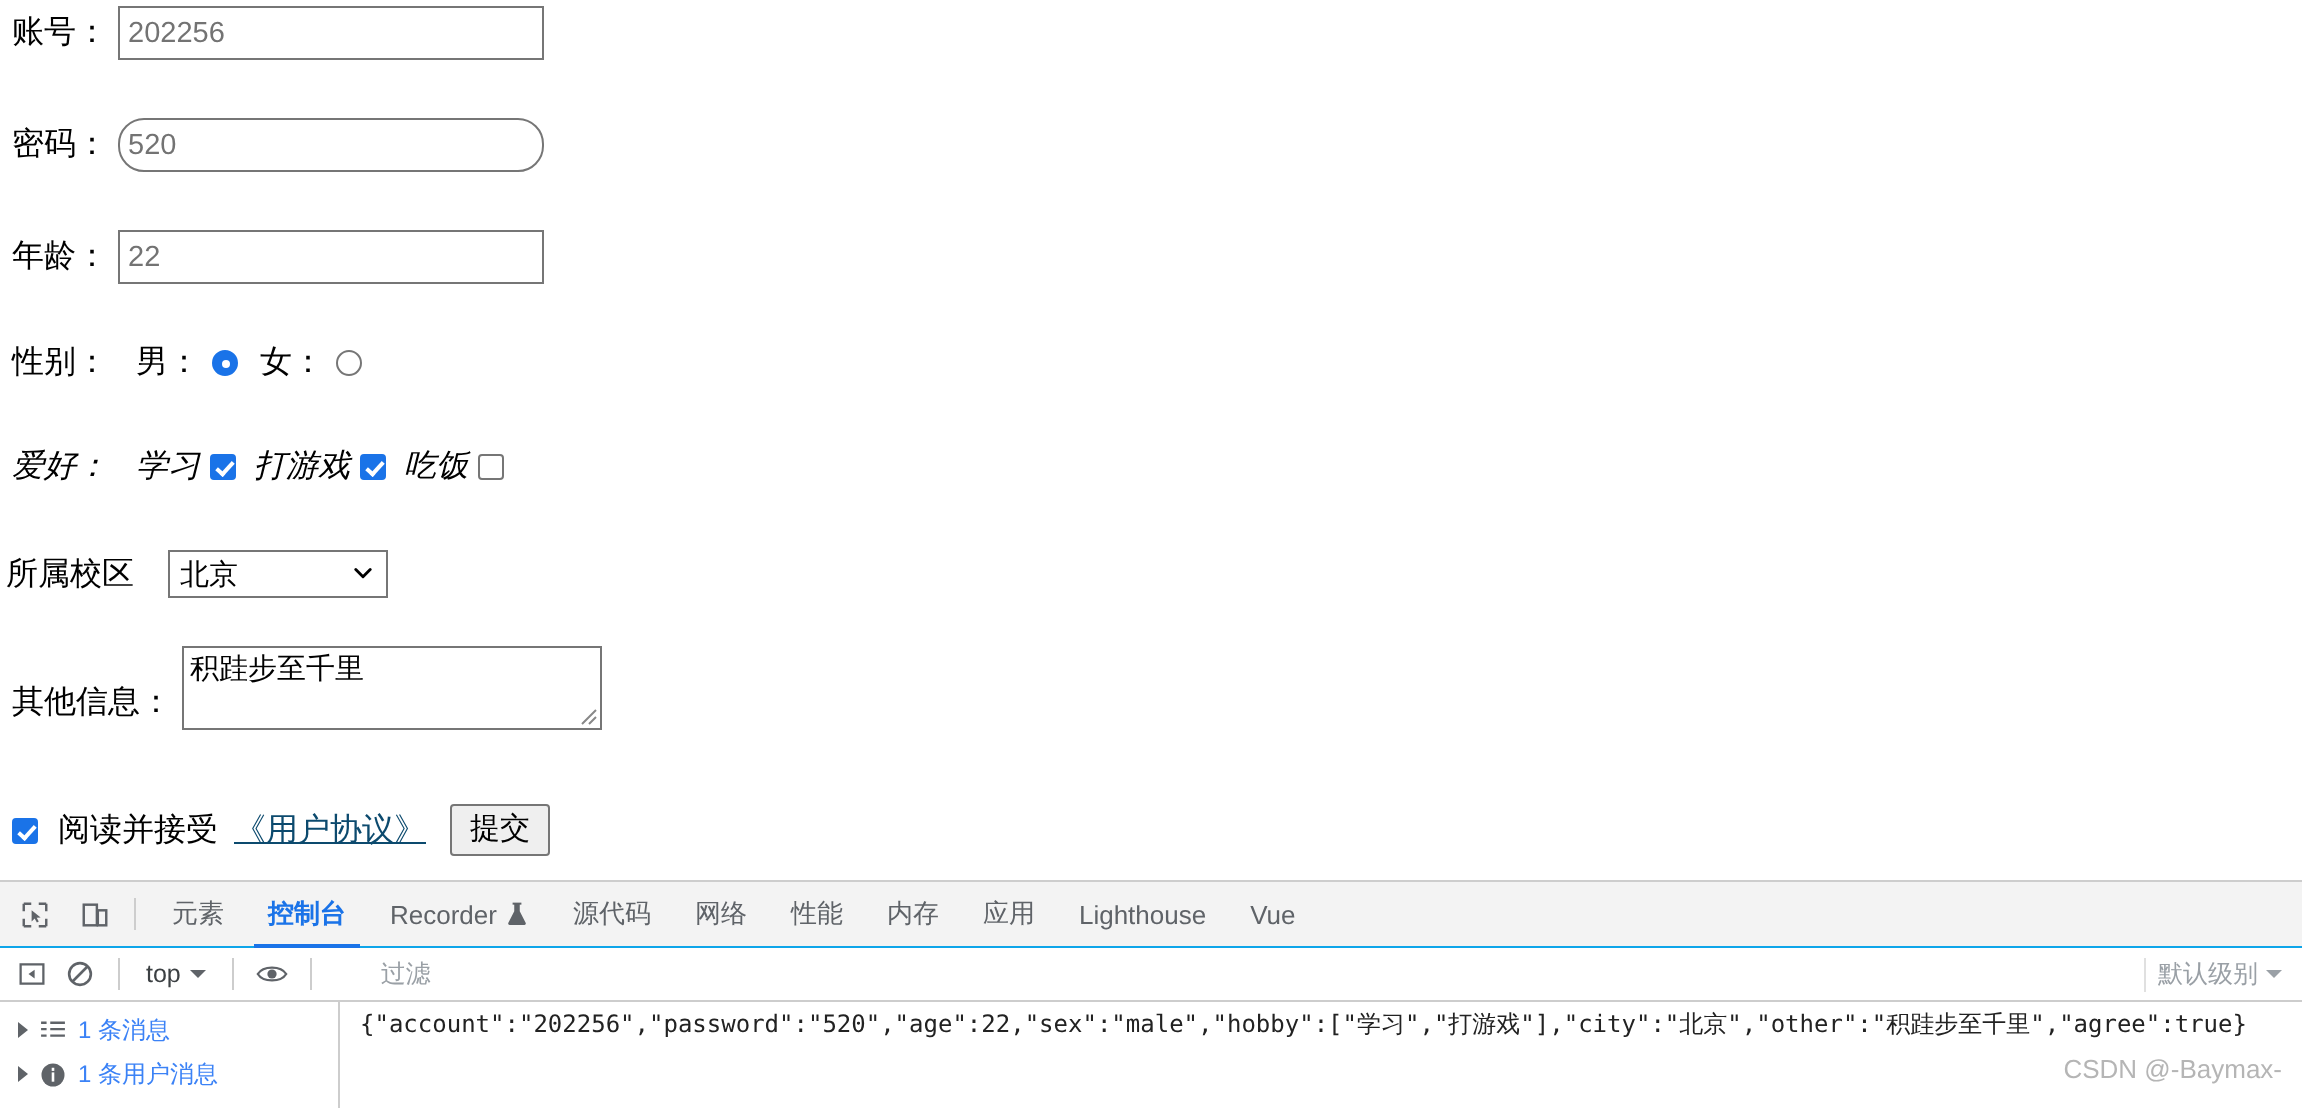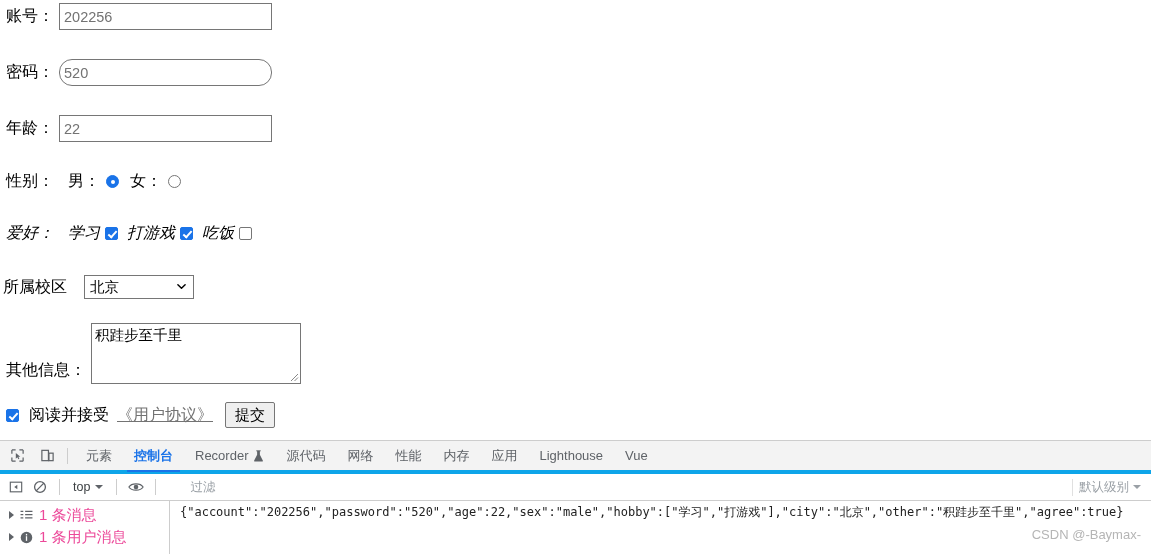--- a/index.html
+++ b/index.html
@@ -104,36 +104,36 @@
     right: 7px; top: 50%;
     transform: translateY(-55%);
     width: 9px; height: 9px;
   }
 
   
   .tarea {
     border: 1px solid #767676;
     background: #fff;
     width: 210px;
-    height: 61px;
+    height: 42px;
     font-size: 14.5px;
     padding: 2px 3px;
     position: relative;
     color: #000;
     line-height: 1.25;
     font-family: "Liberation Sans", sans-serif;
   }
   .tarea .grip {
     position: absolute;
     right: 1px; bottom: 1px;
     width: 10px; height: 10px;
   }
 
   .agree-link {
-    color: #737373;
+    color: #0c4a6e;
     text-decoration: underline;
     font-size: 16px;
   }
 
   .btn-submit {
     border: 1px solid #767676;
     background: #efefef;
     border-radius: 2px;
     font-size: 15px;
     padding: 3px 9px;
@@ -151,21 +151,21 @@
     border-top: 1px solid #cdcdcd;
     font-size: 12px;
     color: #5f6368;
   }
 
   
   #tabstrip {
     position: relative;
     height: 33px;
     background: #f3f3f3;
-    border-bottom: 4px solid #0ea5e9;
+    border-bottom: 1px solid #0ea5e9;
     display: flex;
     align-items: center;
   }
   .tool-icon {
     width: 26px; height: 26px;
     display: flex; align-items: center; justify-content: center;
     margin-left: 4px;
   }
   .vsep {
     width: 1px; height: 16px;
@@ -254,22 +254,22 @@
     padding-top: 3px;
     background: #fff;
     flex: none;
   }
   .side-row {
     display: flex;
     align-items: center;
     gap: 6px;
     height: 22px;
     padding-left: 9px;
-    font-size: 15px;
-    color: #ec4899;
+    font-size: 12px;
+    color: #3b82f6;
   }
   .tri {
     width: 0; height: 0;
     border-left: 5px solid #5f6368;
     border-top: 4px solid transparent;
     border-bottom: 4px solid transparent;
   }
   #log-area {
     flex: 1;
     padding: 3px 0 0 10px;

